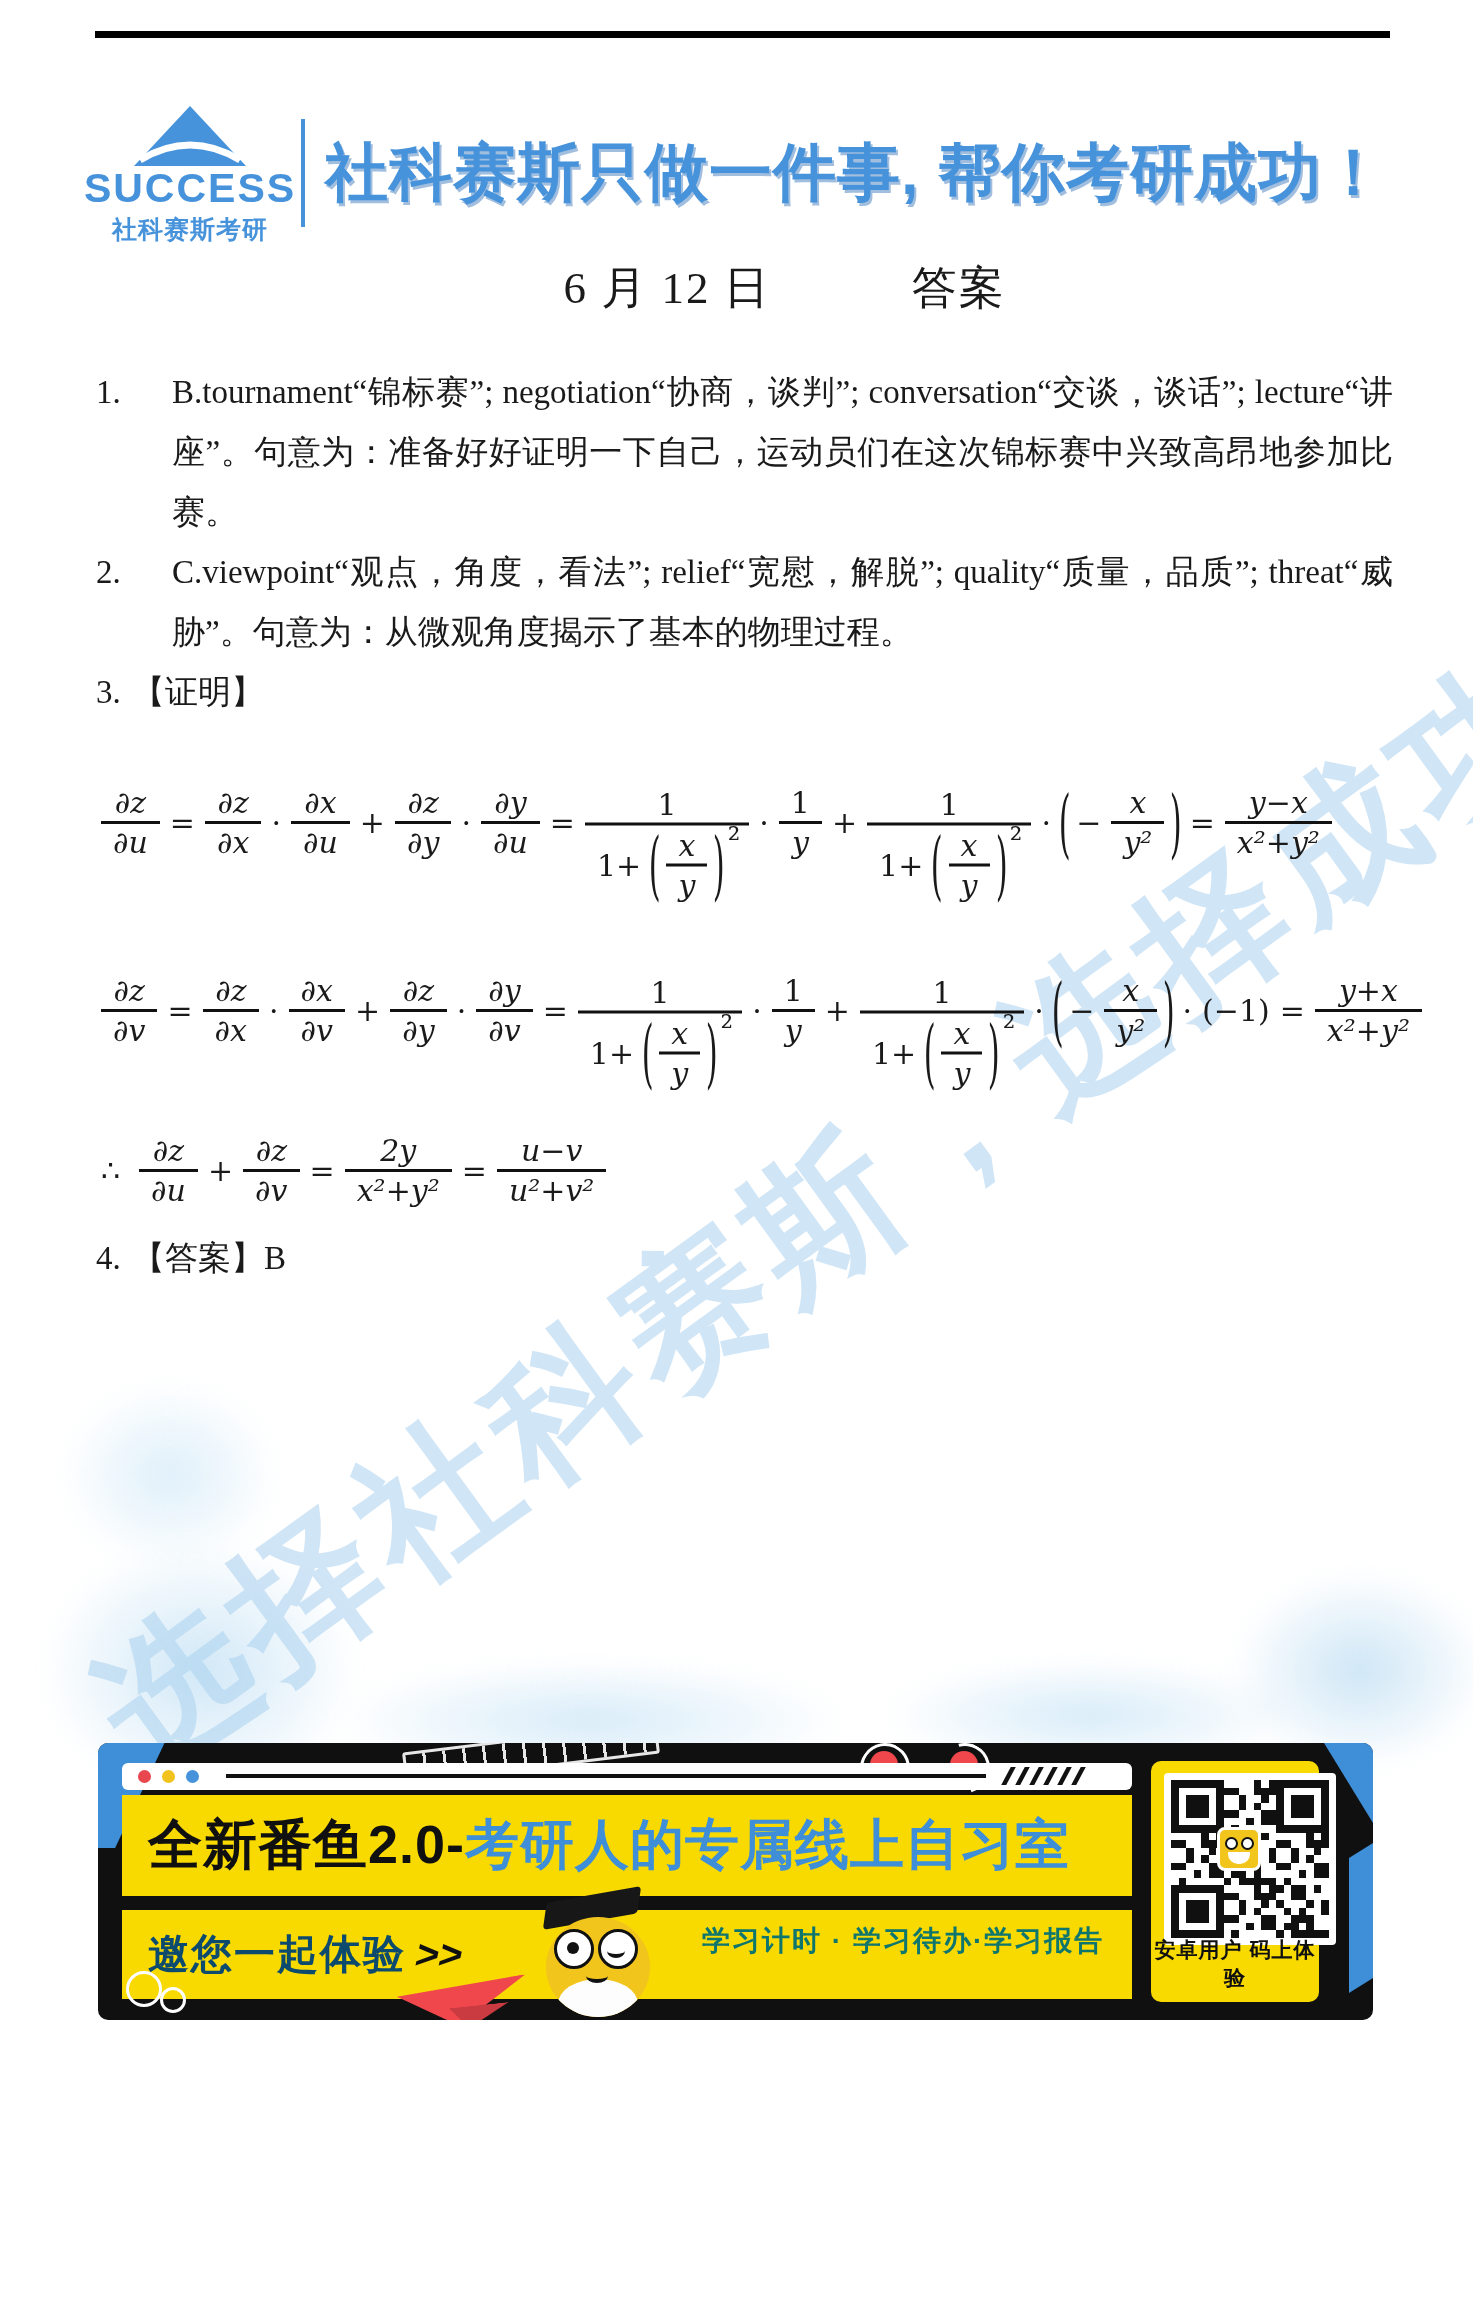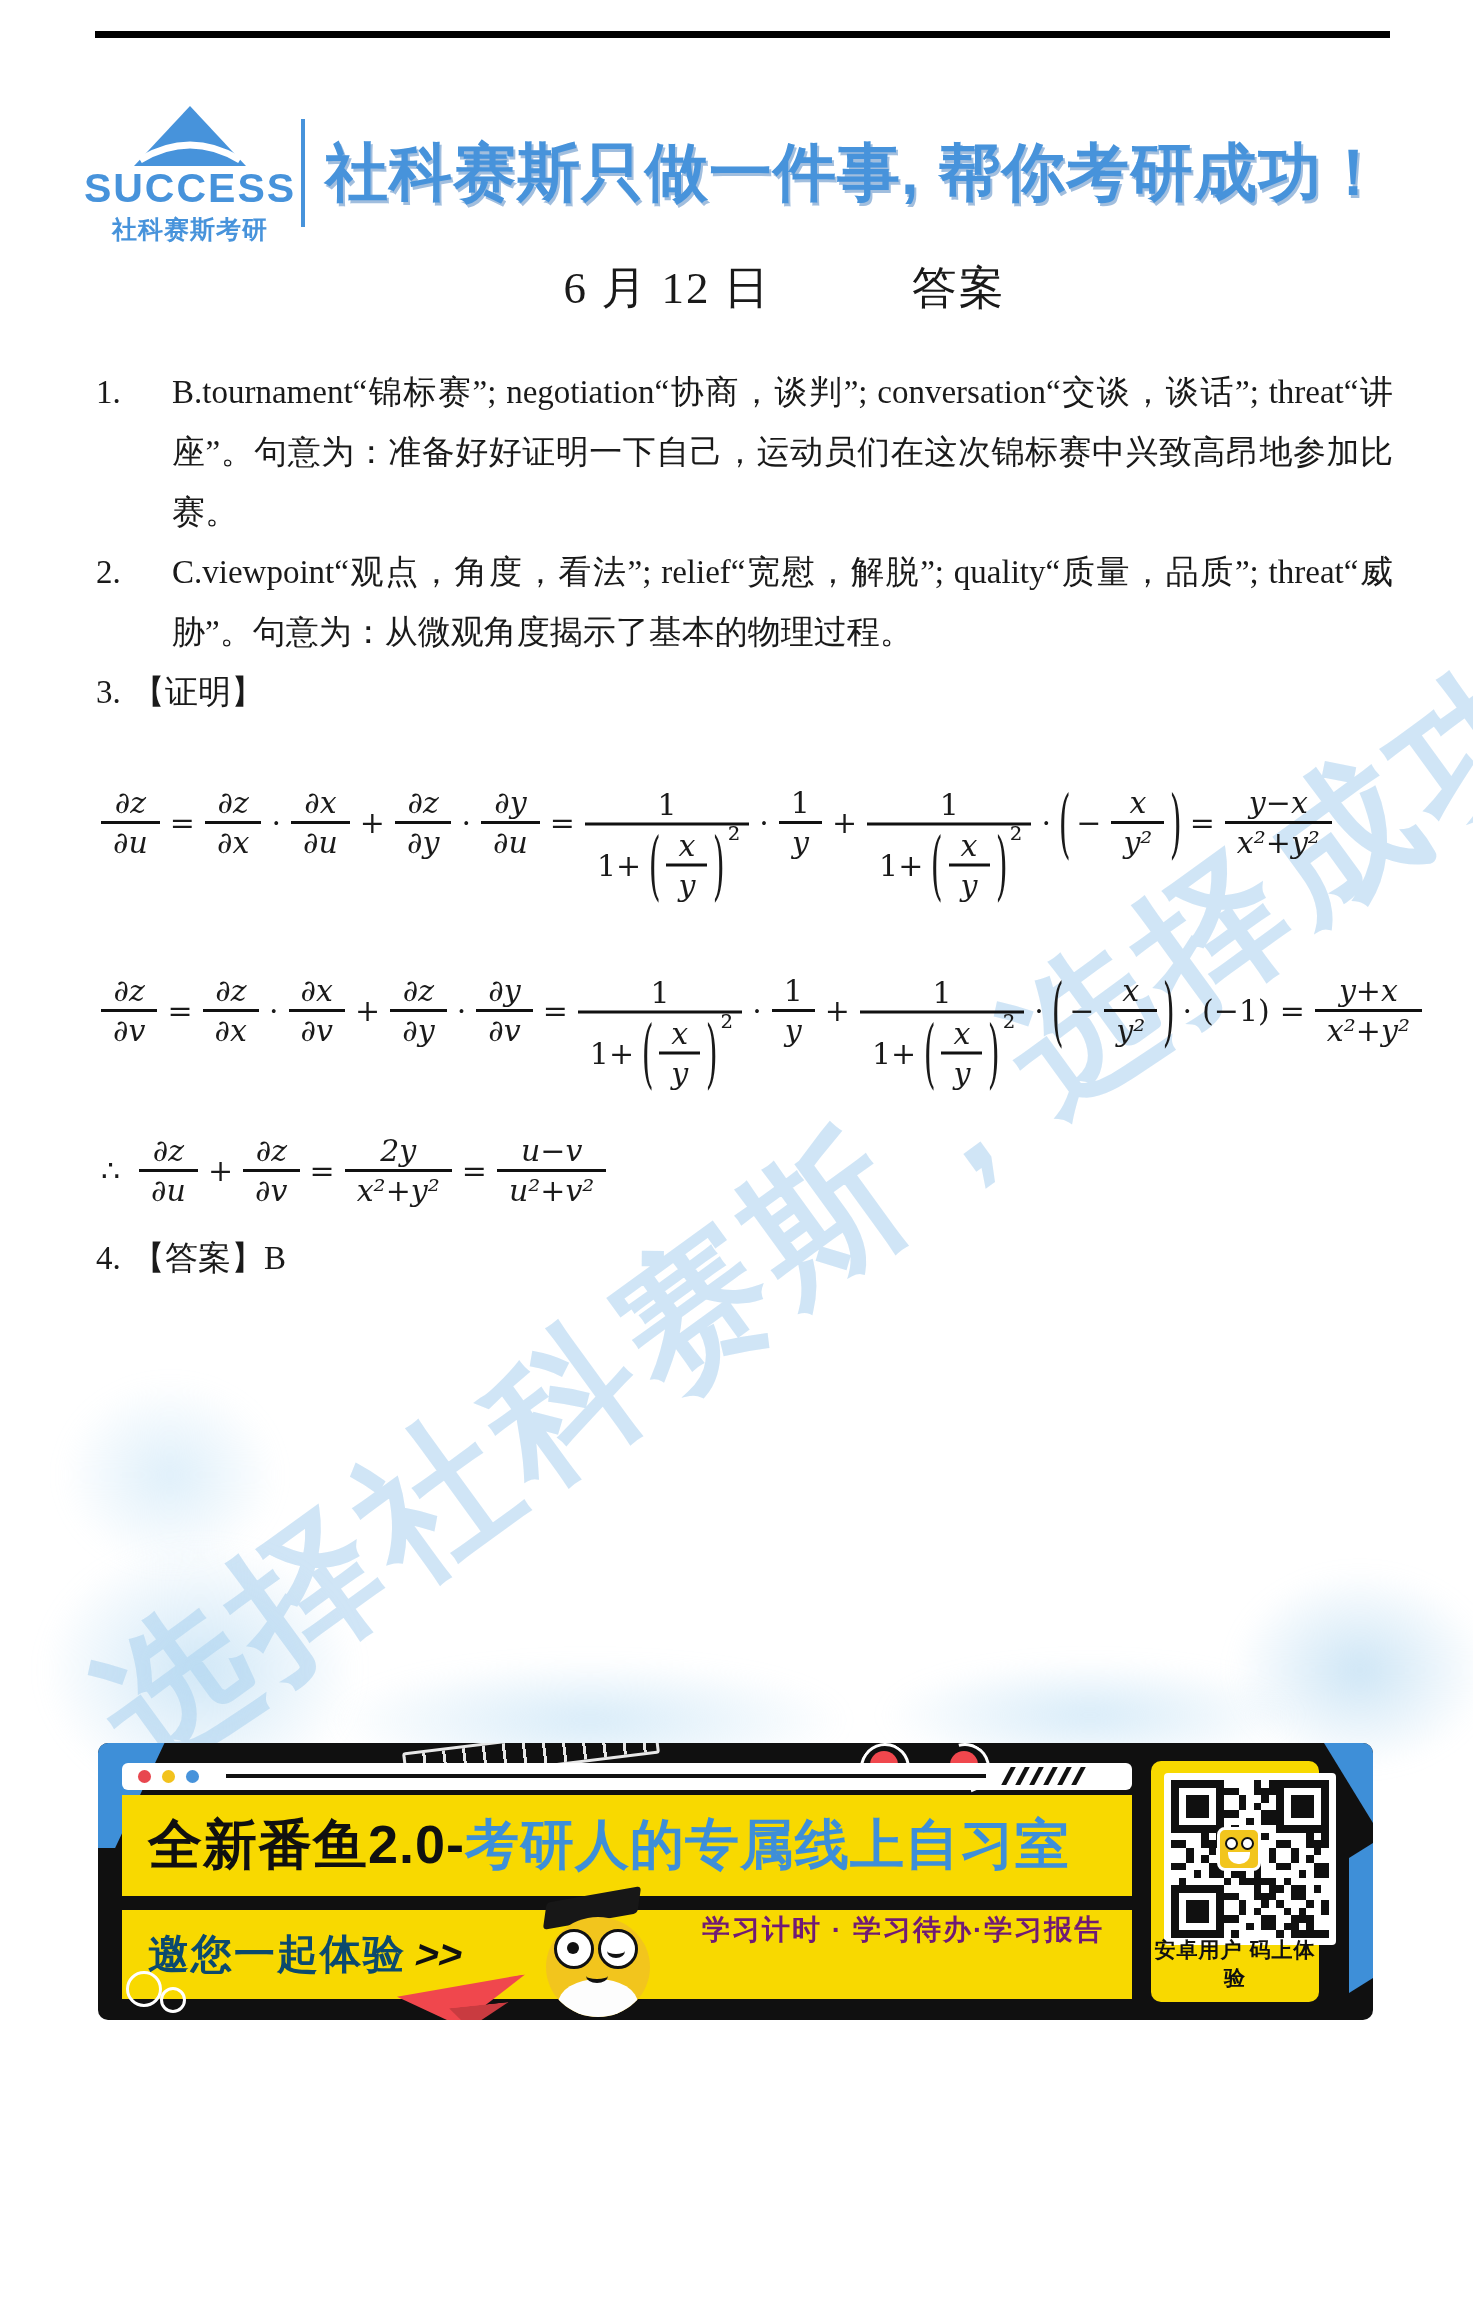--- a/index.html
+++ b/index.html
@@ -82,21 +82,21 @@
   .bar-slashes{position:absolute;left:884px;top:4px;display:flex;gap:9px;}
   .bar-slashes i{display:block;width:5px;height:18px;background:#111;transform:skewX(-28deg);}
   .ybox{position:absolute;left:24px;background:#f8d900;text-align:right;}
   .ybox1{top:52px;width:1010px;height:101px;display:flex;align-items:center;padding-left:26px;box-sizing:border-box;}
   .headline{font-size:54px;font-weight:900;letter-spacing:1px;white-space:nowrap;}
   .headline .hb{color:#101010;}
   .headline .hl{color:#3e8fd8;}
   .ybox2{top:167px;width:1010px;height:89px;display:flex;align-items:center;padding-left:26px;box-sizing:border-box;}
   .invite{font-size:41px;font-weight:900;color:#0c4a6e;letter-spacing:2px;}
   .arrows{font-size:40px;font-weight:900;color:#101010;margin-left:10px;transform:skewX(-12deg);display:inline-block;}
-  .features{position:absolute;left:580px;top:1px;font-size:28px;font-weight:800;color:#701a75;
+  .features{position:absolute;left:580px;top:12px;font-size:28px;font-weight:800;color:#0f766e;
             line-height:38px;letter-spacing:2px;white-space:nowrap;}
   
   .mascot{position:absolute;left:438px;top:146px;width:130px;height:132px;z-index:3;}
   .m-head{position:absolute;left:10px;top:28px;width:104px;height:100px;border-radius:50%;
           background:#f2c51d;overflow:hidden;}
   .m-belly{position:absolute;left:12px;top:62px;width:80px;height:50px;border-radius:50%;background:#fdfdfd;}
   .m-eye{position:absolute;top:12px;width:34px;height:34px;border-radius:50%;background:#fff;border:3px solid #111;}
   .m-eye.l{left:8px;}
   .m-eye.r{left:52px;}
   .m-pupil{position:absolute;left:10px;top:10px;width:12px;height:12px;border-radius:50%;background:#111;}
@@ -153,21 +153,21 @@
     <div class="logo-divider"></div>
     <div class="slogan">社科赛斯只做一件事, 帮你考研成功！</div>
   </div>
 
   <div class="doc-title">6 月 12 日　　　答案</div>
 
   <div class="content">
 
     <div class="q-item">
       <div class="q-num">1.</div>
-      <div class="q-text">B.tournament“锦标赛”; negotiation“协商，谈判”; conversation“交谈，谈话”; threat“讲座”。句意为：准备好好证明一下自己，运动员们在这次锦标赛中兴致高昂地参加比赛。</div>
+      <div class="q-text">B.tournament“锦标赛”; negotiation“协商，谈判”; conversation“交谈，谈话”; lecture“讲座”。句意为：准备好好证明一下自己，运动员们在这次锦标赛中兴致高昂地参加比赛。</div>
     </div>
 
     <div class="q-item">
       <div class="q-num">2.</div>
       <div class="q-text">C.viewpoint“观点，角度，看法”; relief“宽慰，解脱”; quality“质量，品质”; threat“威胁”。句意为：从微观角度揭示了基本的物理过程。</div>
     </div>
 
     <div class="label-row">
       <div class="q-num narrow">3.</div>
       <div>【证明】</div>

